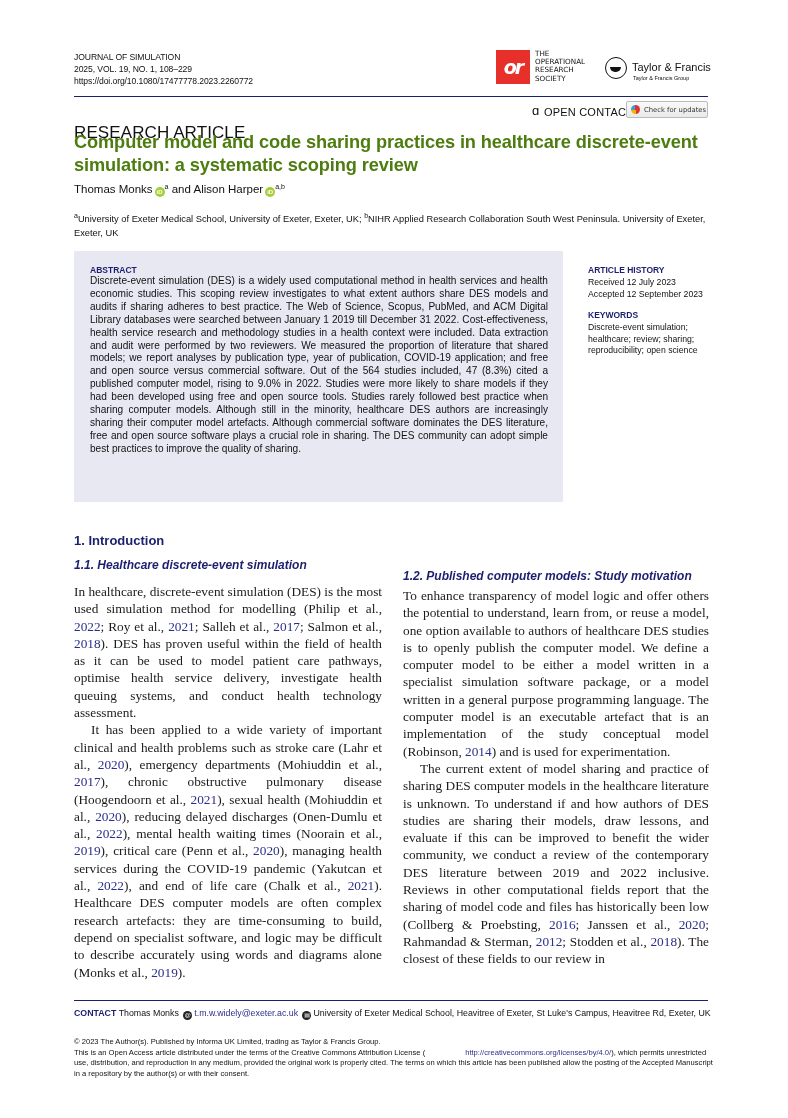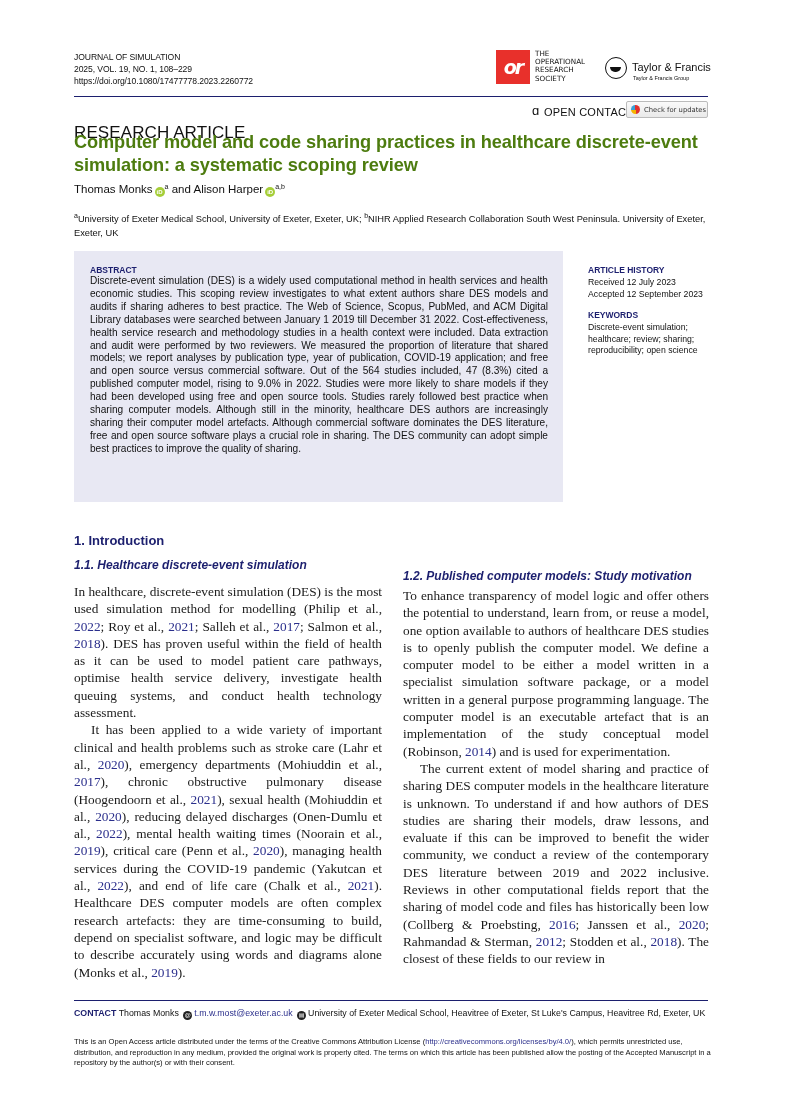--- a/index.html
+++ b/index.html
@@ -47,21 +47,21 @@
   .col p { margin:0; }
   .col p.indent { text-indent:17px; }
   #left-col { left:74px; top:583px; width:308px; }
   #right-col { left:403px; top:583px; width:306px; }
 
   #bottom-rule { left:74px; top:1000px; width:634px; height:1px; background:#1c1f6e; }
   #contact { left:74px; top:1007px; width:640px; font-size:8.8px; line-height:12.6px; color:#111; }
   #contact .lbl { font-weight:bold; color:#1c1f6e; }
   .mini-icon { display:inline-block; width:9px; height:9px; border-radius:50%; background:#222; color:#fff; font-size:6px; line-height:9px; text-align:center; vertical-align:-1px; margin:0 2px; }
   #copyright { left:74px; top:1037px; width:640px; font-size:7.6px; line-height:10.7px; color:#111; }
-  #copyright .link { color:#2b2f8c; }
+  #copyright .link { color:#2b2f8c;padding-left:40px; }
 </style>
 </head>
 <body>
 
 <div id="journal-header" class="abs">
   <div>JOURNAL OF SIMULATION</div>
   <div>2025, VOL. 19, NO. 1, 108–229</div>
   <div>https://doi.org/10.1080/17477778.2023.2260772</div>
 </div>
 
@@ -120,18 +120,19 @@
 </div>
 <div id="right-col" class="abs col" style="top:587px;">
   <p><span>To enhance transparency of model logic and offer others the potential to understand, learn from, or reuse a model, one option available to authors of healthcare DES studies is to openly publish the computer model. We define a computer model to be either a model written in a specialist simulation software package, or a model written in a general purpose programming language. The computer model is an executable artefact that is an implementation of the study conceptual model (Robinson, </span><span class="cite">2014</span><span>) and is used for experimentation.</span></p>
   <p class="indent"><span>The current extent of model sharing and practice of sharing DES computer models in the healthcare literature is unknown. To understand if and how authors of DES studies are sharing their models, draw lessons, and evaluate if this can be improved to benefit the wider community, we conduct a review of the contemporary DES literature between 2019 and 2022 inclusive. Reviews in other computational fields report that the sharing of model code and files has historically been low (Collberg &amp; Proebsting, </span><span class="cite">2016</span><span>; Janssen et al., </span><span class="cite">2020</span><span>; Rahmandad &amp; Sterman, </span><span class="cite">2012</span><span>; Stodden et al., </span><span class="cite">2018</span><span>). The closest of these fields to our review in</span></p>
 </div>
 
 <div id="bottom-rule" class="abs"></div>
 <div id="contact" class="abs">
   <span class="lbl">CONTACT</span>
   <span>Thomas Monks</span>
-  <span class="mini-icon">@</span><span class="cite">t.m.w.most@exeter.ac.uk</span>
+  <span class="mini-icon">@</span><span class="cite">t.m.w.widely@exeter.ac.uk</span>
   <span class="mini-icon">▤</span><span>University of Exeter Medical School, Heavitree of Exeter, St Luke's Campus, Heavitree Rd, Exeter, UK</span>
 </div>
 <div id="copyright" class="abs">
+  <div>© 2023 The Author(s). Published by Informa UK Limited, trading as Taylor &amp; Francis Group.</div>
   <div><span>This is an Open Access article distributed under the terms of the Creative Commons Attribution License (</span><span class="link">http://creativecommons.org/licenses/by/4.0/</span><span>), which permits unrestricted use, distribution, and reproduction in any medium, provided the original work is properly cited. The terms on which this article has been published allow the posting of the Accepted Manuscript in a repository by the author(s) or with their consent.</span></div>
 </div>
 
 </body></html>

